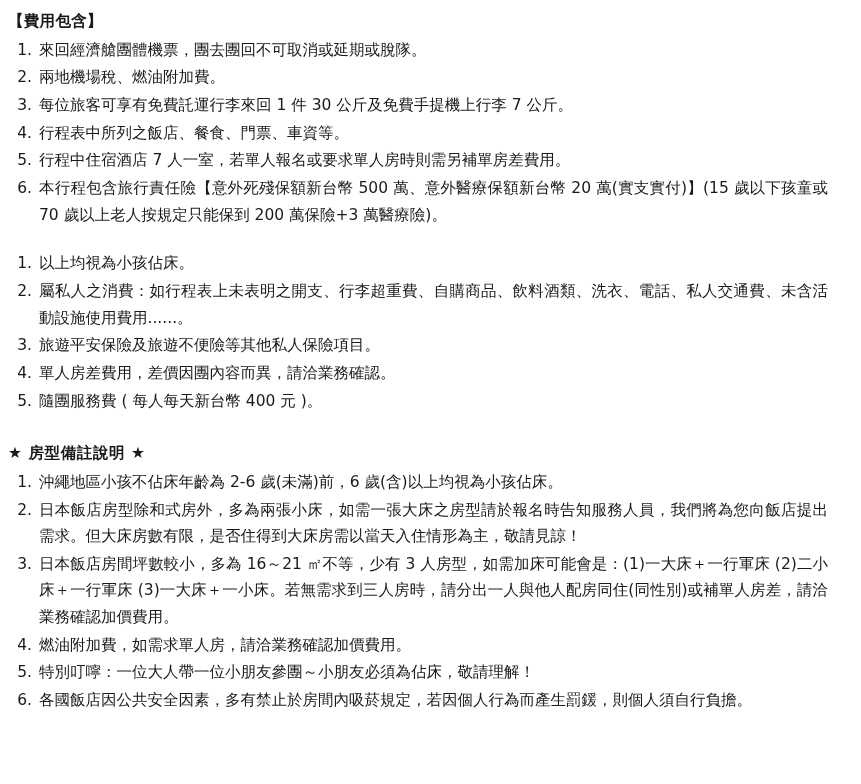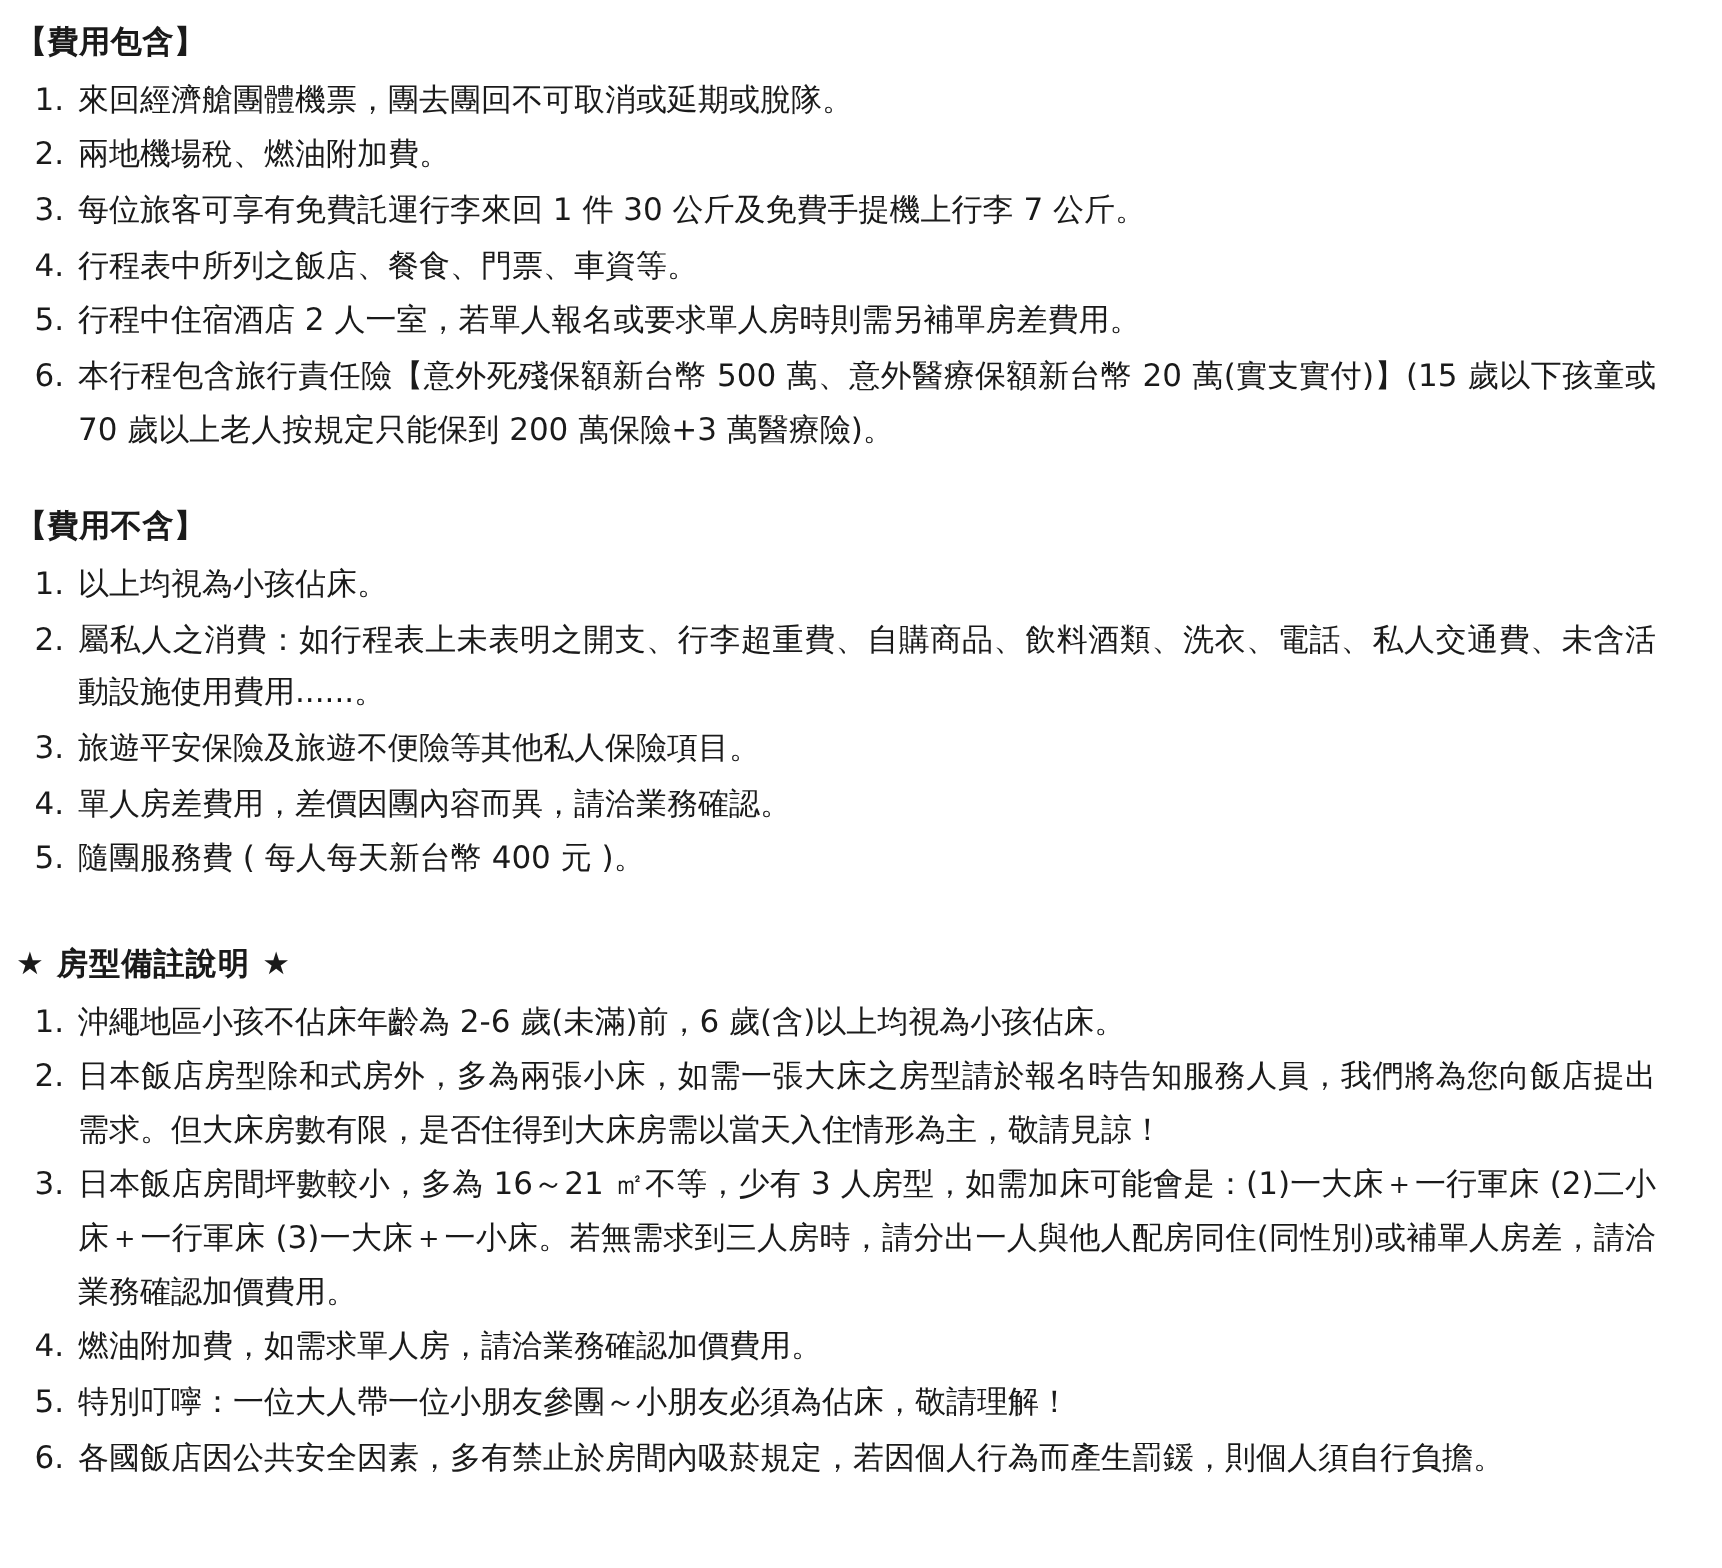--- a/index.html
+++ b/index.html
@@ -80,33 +80,32 @@
       <li>
         <span class="num">3.</span>
         <span class="txt">每位旅客可享有免費託運行李來回 1 件 30 公斤及免費手提機上行李 7 公斤。</span>
       </li>
       <li>
         <span class="num">4.</span>
         <span class="txt">行程表中所列之飯店、餐食、門票、車資等。</span>
       </li>
       <li>
         <span class="num">5.</span>
-        <span class="txt">行程中住宿酒店 2 人一室，若單人報名或要求單人房時則需另補單房差費用。</span>
+        <span class="txt">行程中住宿酒店 7 人一室，若單人報名或要求單人房時則需另補單房差費用。</span>
       </li>
       <li>
         <span class="num">6.</span>
         <span class="txt">本行程包含旅行責任險【意外死殘保額新台幣 500 萬、意外醫療保額新台幣 20 萬(實支實付)】(15 歲以下孩童或 70 歲以上老人按規定只能保到 200 萬保險+3 萬醫療險)。</span>
       </li>
     </ol>
   </div>
 
   <div class="spacer"></div>
 
   <div class="section">
-    <div class="section-heading">【費用不含】</div>
     <ol class="list">
       <li>
         <span class="num">1.</span>
         <span class="txt">以上均視為小孩佔床。</span>
       </li>
       <li>
         <span class="num">2.</span>
         <span class="txt">屬私人之消費：如行程表上未表明之開支、行李超重費、自購商品、飲料酒類、洗衣、電話、私人交通費、未含活動設施使用費用......。</span>
       </li>
       <li>

